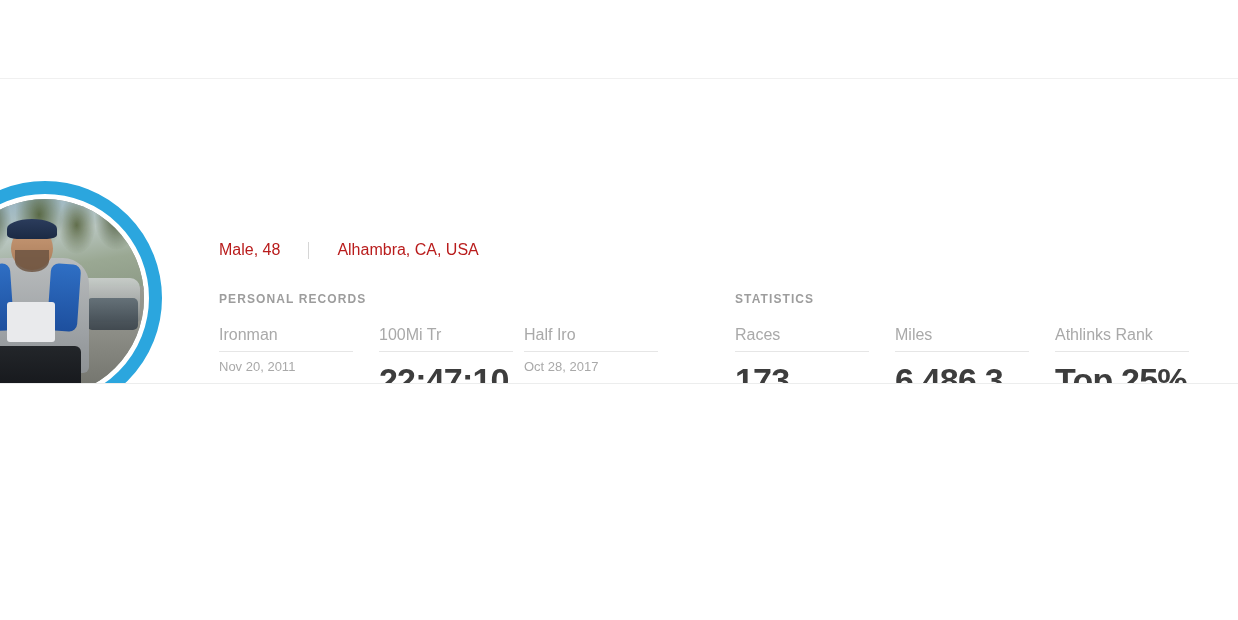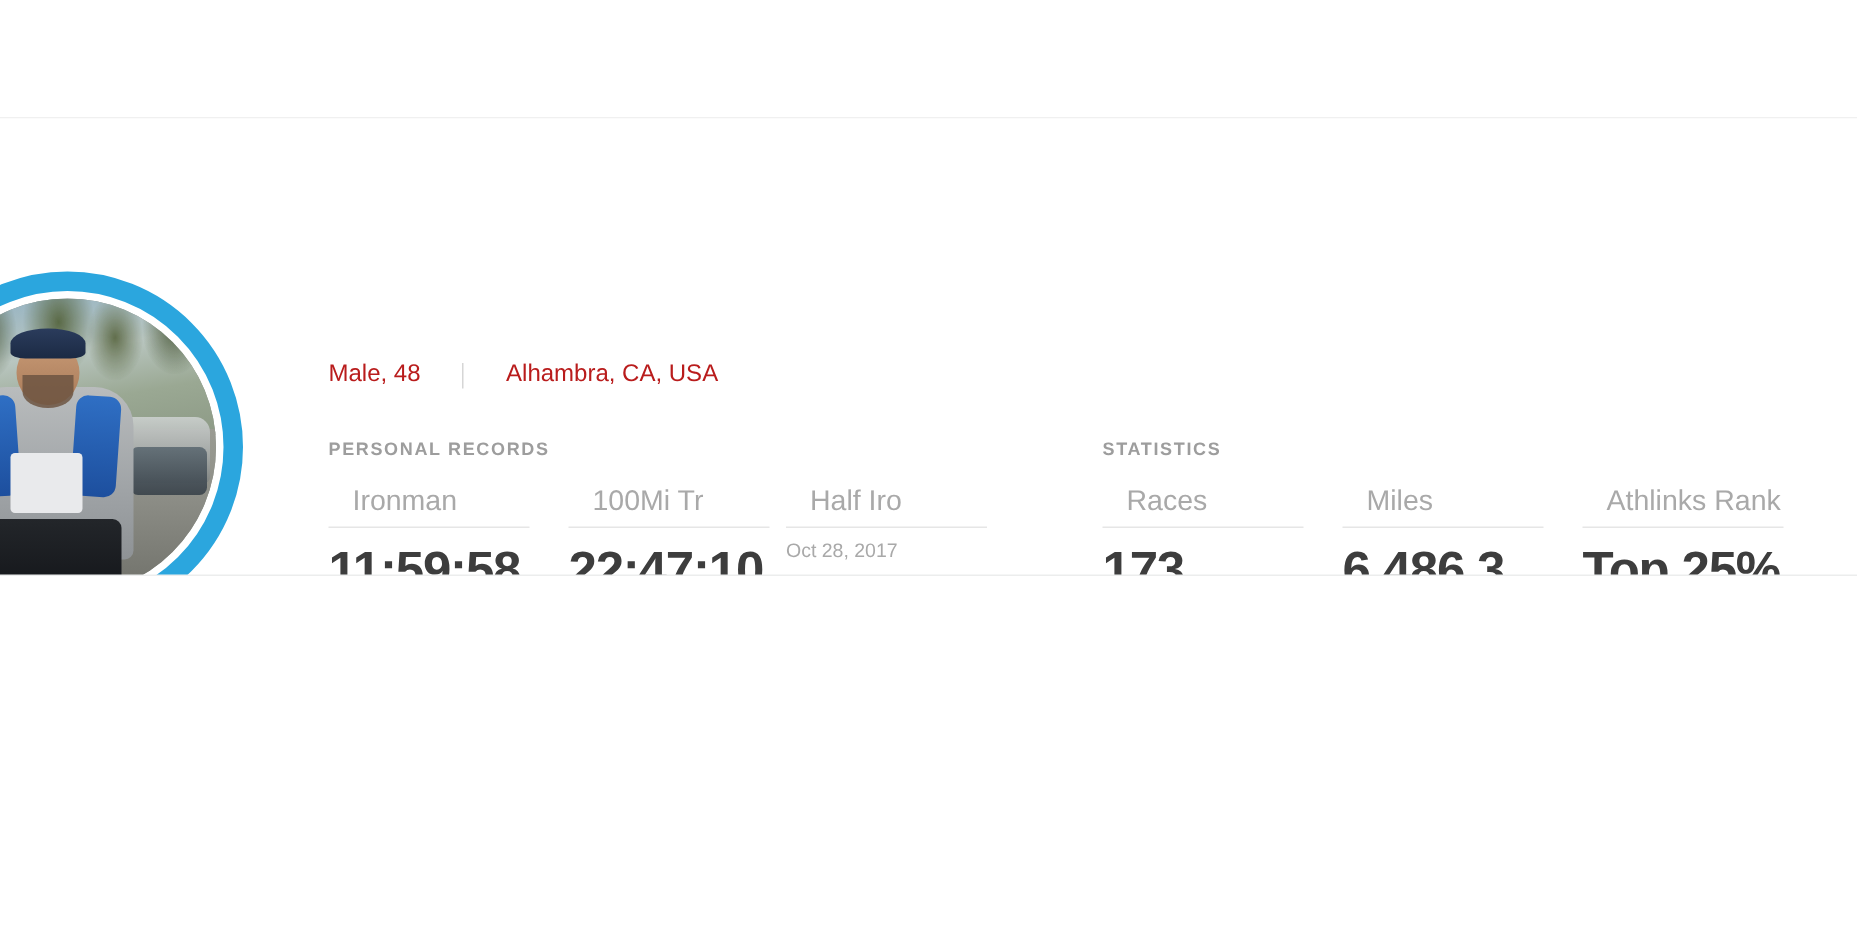--- a/index.html
+++ b/index.html
@@ -194,26 +194,25 @@
   }
   .sec-pr  { left: 219px; top: 213px; }
   .sec-st  { left: 735px; top: 213px; }
 
   .stat-col {
     position: absolute;
     top: 246px;
     width: 134px;
   }
   .stat-label {
-    font-size: 19px;
+    font-size: 16px;
     color: #a9a9a9;
     line-height: 20px;
     white-space: nowrap;
     overflow: visible;
-    margin-left: 16px;
   }
   .stat-rule {
     margin-top: 6px;
     width: 134px;
     height: 1px;
     background: #e6e6e6;
   }
   .stat-value {
     margin-top: 9px;
     font-size: 34px;
@@ -286,21 +285,20 @@
       <span>Male, 48</span>
       <span class="sep"></span>
       <span>Alhambra, CA, USA</span>
     </div>
 
     <div class="section-title sec-pr">PERSONAL RECORDS</div>
 
     <div class="stat-col" style="left:219px;">
       <div class="stat-label">Ironman</div>
       <div class="stat-rule"></div>
-      <div class="stat-value">11:59:58</div>
       <div class="stat-date">Nov 20, 2011</div>
     </div>
 
     <div class="stat-col" style="left:379px;">
       <div class="stat-label">100Mi Tr</div>
       <div class="stat-rule"></div>
       <div class="stat-value">22:47:10</div>
       <div class="stat-date">Dec 09, 2017</div>
     </div>
 

